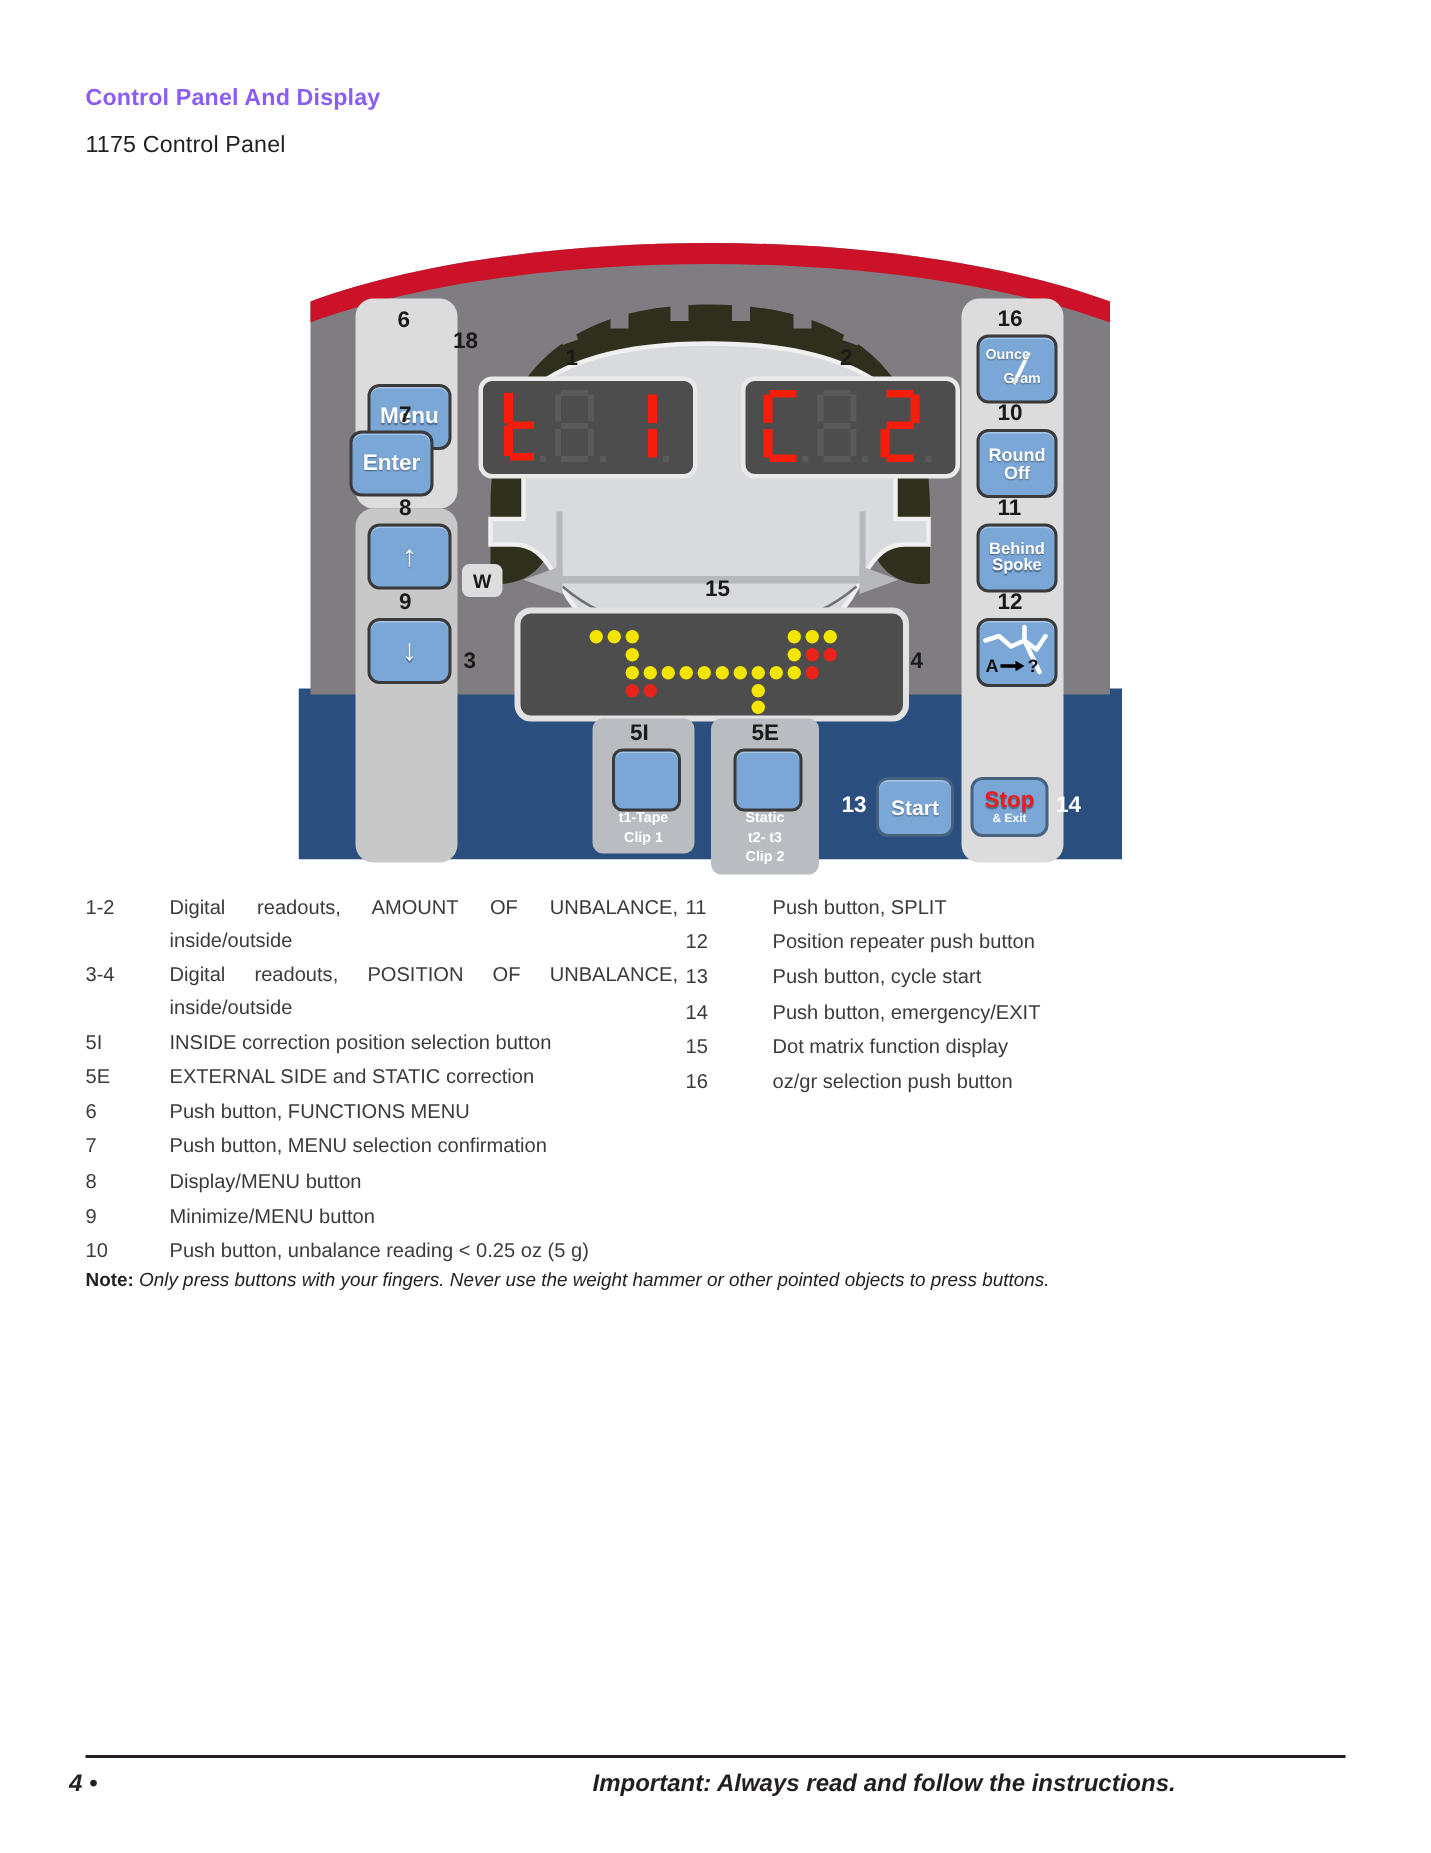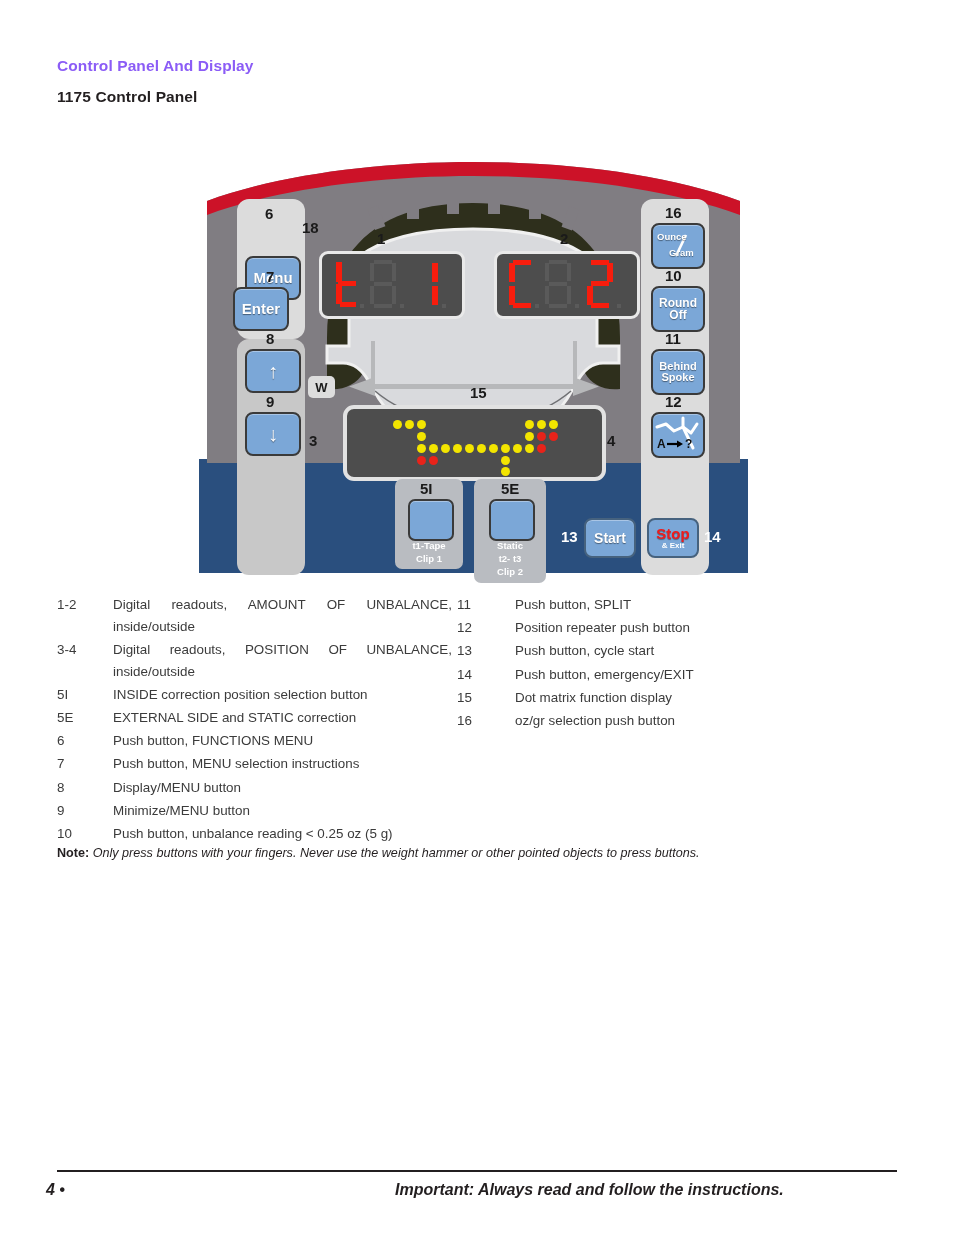--- a/index.html
+++ b/index.html
@@ -5,21 +5,21 @@
   html,body{margin:0;padding:0;}
   body{
     width:954px;height:1235px;background:#ffffff;
     font-family:"Liberation Sans", sans-serif;
     color:#231f20;position:relative;overflow:hidden;
   }
   .page{position:absolute;inset:0;}
 
   
   .h1{position:absolute;left:57px;top:57px;font-size:15.5px;font-weight:bold;letter-spacing:.1px;color:#8b5cf6;}
-  .h2{position:absolute;left:57px;top:88px;font-size:15.5px;font-weight:bold;letter-spacing:.1px;color:#231f20;}
+  .h2{position:absolute;left:57px;top:88px;font-size:15.5px;font-weight:normal;letter-spacing:.1px;color:#231f20;}
 
   
   .panel-wrap{position:absolute;left:199px;top:141px;width:549px;height:432px;}
   .panel-svg{position:absolute;left:0;top:0;width:549px;height:432px;}
 
   .overlay{position:absolute;left:0;top:0;width:549px;height:432px;}
 
   
   .cal{position:absolute;font-weight:bold;font-size:15px;color:#1a1a1a;line-height:1;}
   .cal.white{color:#ffffff;}
@@ -341,21 +341,21 @@
     <div class="lrow">
         <div class="lnum">5E</div>
         <div class="ltxt">EXTERNAL SIDE and STATIC correction</div>
       </div>
     <div class="lrow">
         <div class="lnum">6</div>
         <div class="ltxt">Push button, FUNCTIONS MENU</div>
       </div>
     <div class="lrow">
         <div class="lnum">7</div>
-        <div class="ltxt">Push button, MENU selection instructions</div>
+        <div class="ltxt">Push button, MENU selection confirmation</div>
       </div>
     <div class="lrow">
         <div class="lnum">8</div>
         <div class="ltxt">Display/MENU button</div>
       </div>
     <div class="lrow">
         <div class="lnum">9</div>
         <div class="ltxt">Minimize/MENU button</div>
       </div>
     <div class="lrow">

